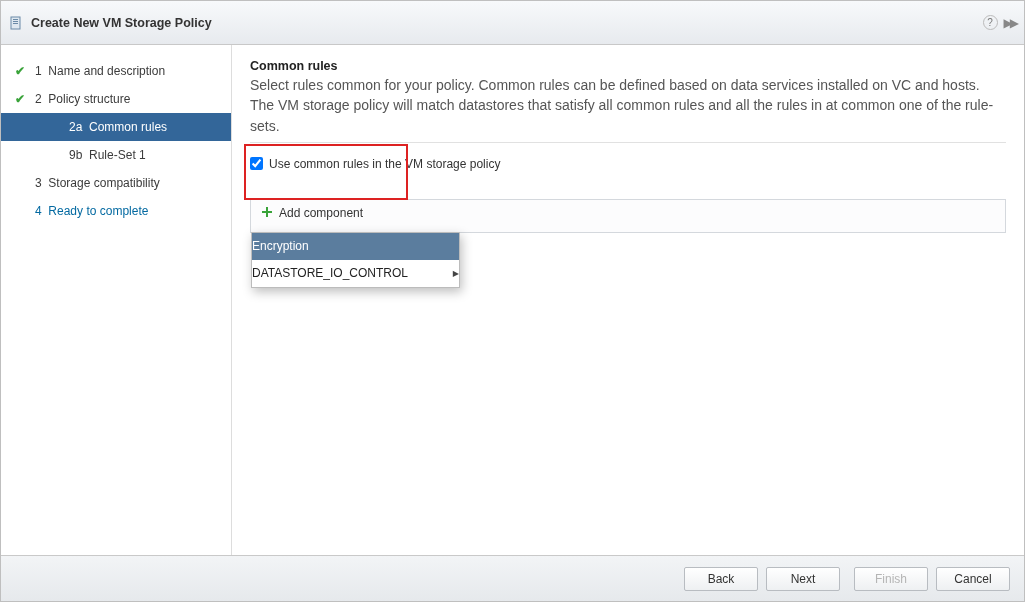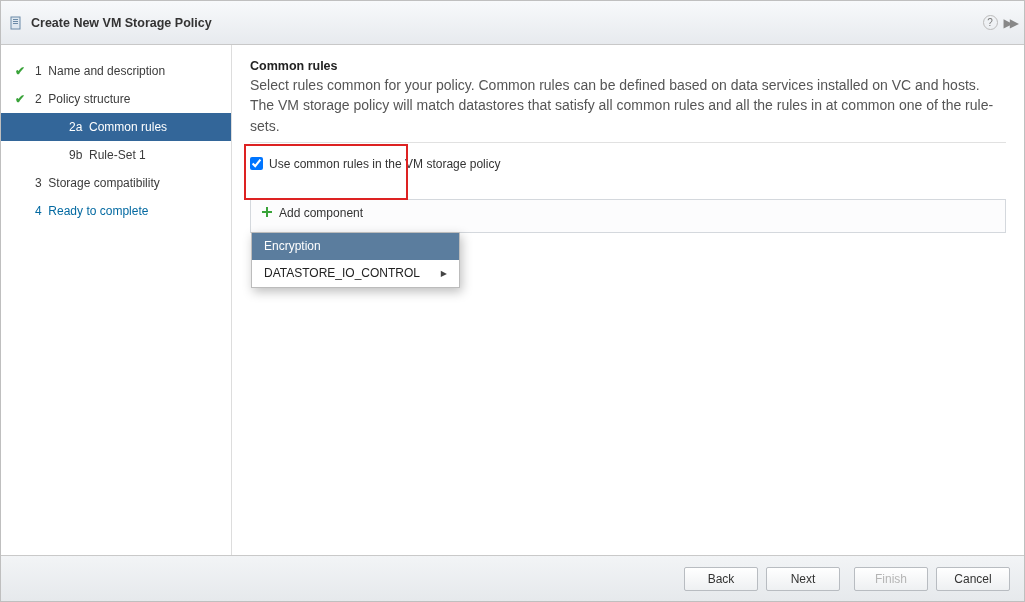--- a/index.html
+++ b/index.html
@@ -26,21 +26,21 @@
   .section-title { font-weight: bold; font-size: 12.5px; color: #222; margin-bottom: 2px; }
   .section-desc { color: #555; font-size: 14px; line-height: 1.45; margin-bottom: 6px; }
   .hr { border: none; border-top: 1px solid #e1e1e1; margin: 6px 0 14px 0; }
   .checkbox-row { display: flex; align-items: center; gap: 6px; margin-bottom: 28px; font-size: 12px; color: #333; }
   .checkbox-row input { width: 13px; height: 13px; }
   
   .component-panel { border: 1px solid #d4d8dd; background: #fcfcfd; padding: 6px 10px; width: 756px; position: relative; }
   .component-header { display: flex; align-items: flex-start; gap: 6px; font-size: 12px; color: #333; height: 20px; }
   .plus-icon { display: inline-flex; align-items: center; justify-content: center; width: 12px; height: 12px; }
   .dropdown { position: absolute; left: 0; top: 32px; width: 209px; background: #fff; border: 1px solid #bcbcbc; box-shadow: 2px 4px 10px rgba(0,0,0,0.25); z-index: 10; }
-  .dropdown-item { height: 27px; display: flex; align-items: center; padding: 0 12px; font-size: 12px; color: #222; cursor: pointer; }
+  .dropdown-item { height: 27px; display: flex; align-items: center; padding: 0 0; font-size: 12px; color: #222; cursor: pointer; }
   .dropdown-item.selected { background: #5b7d9e; color: #fff; }
   .dropdown-item .expand { margin-left: auto; font-size: 8px; color: #444; }
   
   .highlight-box { position: absolute; border: 2px solid #d22; pointer-events: none; }
   .hb1 { left: 244px; top: 144px; width: 164px; height: 56px; }
   
   .footer { height: 46px; border-top: 1px solid #c9c9c9; background: linear-gradient(#f2f4f6, #e6e9ec); display: flex; align-items: center; justify-content: flex-end; padding: 0 14px; gap: 8px; }
   .btn { min-width: 74px; height: 24px; border: 1px solid #b8bcc1; background: linear-gradient(#ffffff, #eef0f2); border-radius: 2px; font-size: 12px; color: #333; cursor: pointer; }
   .btn.disabled { color: #b5b5b5; cursor: default; margin-left: 6px; }
   svg { display: block; }

